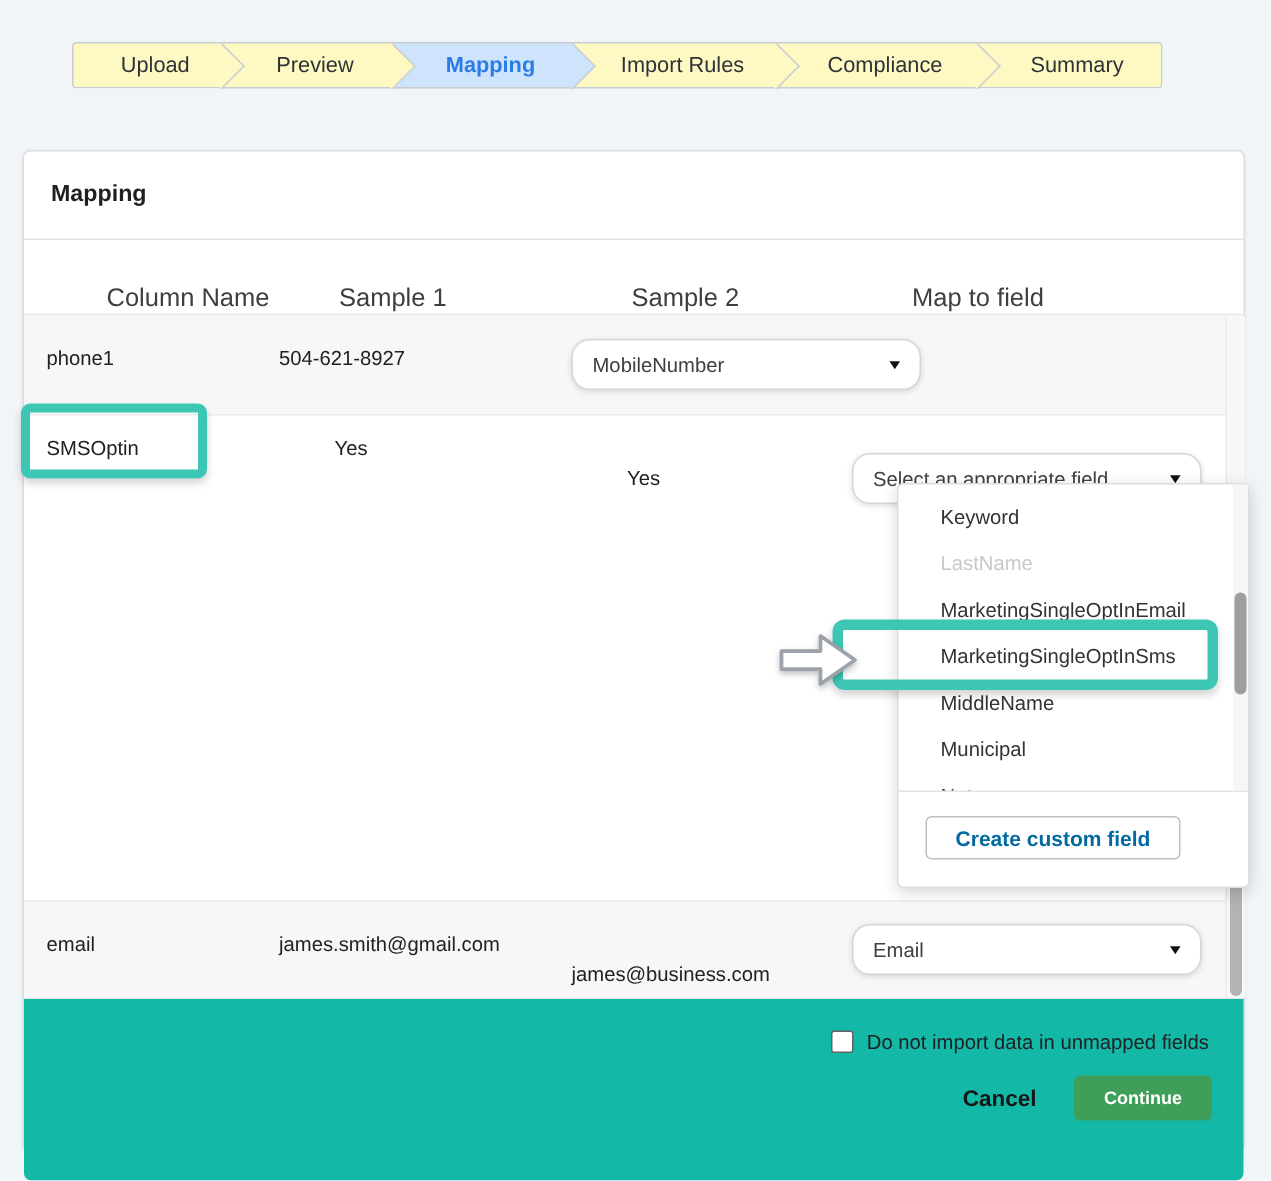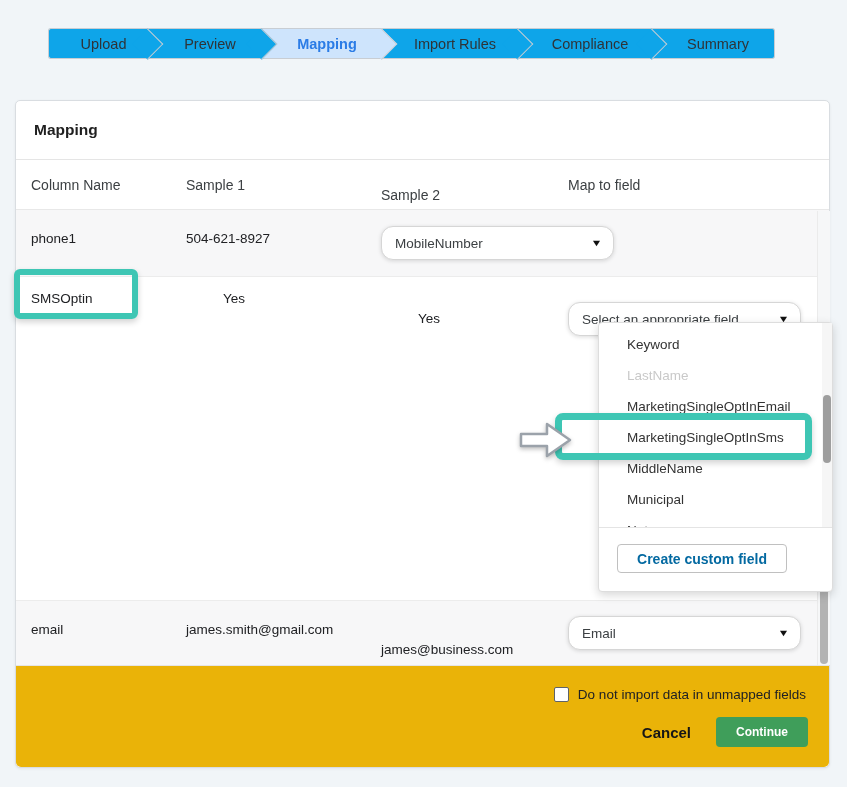--- a/index.html
+++ b/index.html
@@ -8,21 +8,21 @@
     position: relative;
     background: #f1f5f8;
     font-family: "Liberation Sans", sans-serif;
     overflow: hidden;
   }
 
   
   .stepper { position: absolute; left: 48px; top: 28px; display: flex; height: 31px; }
   .step {
     position: relative;
-    background: #0ea5e9;
+    background: #fef9c3;
     border-top: 1px solid #c8cdd3;
     border-bottom: 1px solid #c8cdd3;
     display: flex; align-items: center; justify-content: center;
     font-size: 14.5px; color: #2f3337; cursor: pointer;
   }
   .step::after {
     content: ""; position: absolute; top: 4px; right: -10px;
     width: 20.5px; height: 20.5px; transform: rotate(45deg);
     background: inherit;
     border-top: 1px solid #c8cdd3; border-right: 1px solid #c8cdd3;
@@ -42,23 +42,23 @@
     position: absolute; left: 15px; top: 100px; width: 815px; height: 668px;
     background: #ffffff; border: 1px solid #d9dde1; border-radius: 5px;
     box-shadow: 0 1px 3px rgba(0,0,0,0.06);
   }
   .panel-title {
     height: 59px; border-bottom: 1px solid #e5e5e5;
     display: flex; align-items: center; padding-left: 18px;
     font-size: 15.5px; font-weight: bold; color: #1f1f1f;
   }
   .thead {
-    display: flex; height: 50px; align-items: center;
+    display: flex; height: 50px; align-items: flex-end;
     border-bottom: 1px solid #e8e8e8;
-    font-size: 14px; color: #3c4043;
+    font-size: 17px; color: #3c4043; padding-left: 40px;
   }
   .col1 { width: 170px; padding-left: 15px; }
   .col2 { width: 195px; }
   .col3 { width: 187px; margin-top: 20px; }
   .col4 { flex: 1; }
 
   .trow { display: flex; font-size: 13.5px; color: #202124; }
   .trow .cell { padding-top: 21px; }
   .trow .cell-map { padding-top: 0; }
   .row-phone { height: 66px; background: #f7f7f8; }
@@ -107,21 +107,21 @@
   }
 
   
   .panel-scrollbar {
     position: absolute; left: 801px; top: 110px; width: 13px; height: 454px;
     background: #f6f7f8; border-left: 1px solid #ebebeb;
   }
   .panel-thumb { position: absolute; left: 2px; top: 235px; width: 8px; height: 218px; background: #b3b3b3; border-radius: 4px; }
 
   
-  .footer { height: 102px; border-top: 1px solid #e5e5e5; background: #eab308; border-radius: 0 0 5px 5px; }
+  .footer { height: 122px; border-top: 1px solid #e5e5e5; background: #14b8a6; border-radius: 0 0 5px 5px; }
   .check-row { display: flex; justify-content: flex-end; align-items: center; padding-top: 21px; padding-right: 23px; gap: 9px; }
   .checkbox { width: 15px; height: 15px; border: 1.5px solid #5f6368; border-radius: 2px; background: #fff; cursor: pointer; flex: none; }
   .check-label { font-size: 13.5px; color: #202124; }
   .btn-row { display: flex; justify-content: flex-end; align-items: center; margin-top: 15px; padding-right: 21px; gap: 25px; }
   .cancel { font-size: 15px; font-weight: bold; color: #161616; cursor: pointer; }
   .continue {
     width: 92px; height: 30px; background: #3f9e5a; color: #fff;
     border: none; border-radius: 4px; font-size: 12px; font-weight: bold;
     font-family: inherit; cursor: pointer;
   }

